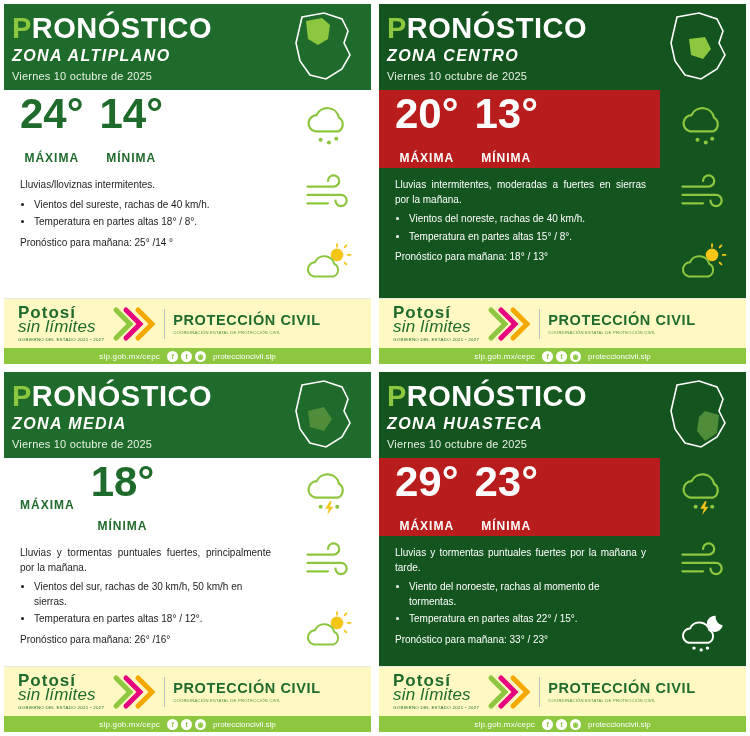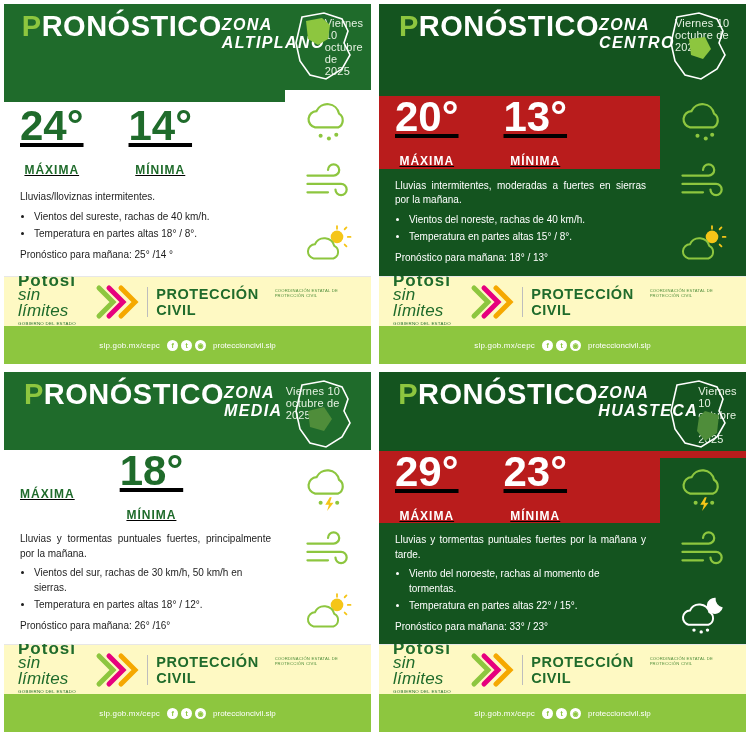--- a/index.html
+++ b/index.html
@@ -28,24 +28,24 @@
     flex: 1;
     display: flex;
     flex-direction: column;
     overflow: hidden;
   }
 
   
   .header {
     position: relative;
     background: #1f6b2b;
-    height: 98px;
-    padding: 8px 10px 6px 20px;
-    display: flex;
-    flex-direction: row;
+    height: 86px;
+    padding: 8px 10px 6px 8px;
+    display: flex;
+    flex-direction: column;
     justify-content: center;
   }
   .header.dark { background: #14541f; }
   .title {
     font-size: 29px;
     font-weight: bold;
     color: #ffffff;
     letter-spacing: 0.5px;
     line-height: 1.0;
   }
@@ -73,22 +73,21 @@
   }
 
   
   .temps {
     position: relative;
     background: #ffffff;
     height: 78px;
     display: flex;
     align-items: center;
     padding-left: 16px;
-    gap: 45px;
-    text-decoration: underline;
+    gap: 16px;
   }
   .temp-block { text-align: center; }
   .temp-val {
     font-size: 42px;
     font-weight: bold;
     color: #1f6b2b;
     line-height: 1;
   }
   .temp-lab {
     font-size: 12px;
@@ -162,33 +161,33 @@
     letter-spacing: 0.2px; margin-top: -2px;
   }
   .potosi .l3 {
     font-size: 4.4px; color: #1f6b2b; letter-spacing: 0.3px; margin-top: 2px;
   }
   .xmark { width: 44px; height: 36px; flex: 0 0 auto; }
   .divider-v {
     width: 1px; height: 30px; background: #bdbdbd;
   }
   .pc {
-    display: flex; flex-direction: row; justify-content: center;
+    display: flex; flex-direction: column; justify-content: center;
   }
   .pc .pc1 {
     font-size: 14.5px; font-weight: bold; color: #1f6b2b; letter-spacing: 0.6px;
   }
   .pc .pc2 {
     font-size: 4.2px; color: #4f8d3a; letter-spacing: 0.2px; margin-top: 2px;
   }
 
   
   .web-strip {
     background: #8dc63f;
-    height: 38px;
+    height: 16px;
     display: flex;
     align-items: center;
     justify-content: center;
     gap: 7px;
     font-size: 8px;
     color: #ffffff;
   }
   .web-strip .url { letter-spacing: 0.2px; }
   .social { display: flex; align-items: center; gap: 3px; }
   .social .s-ico {

